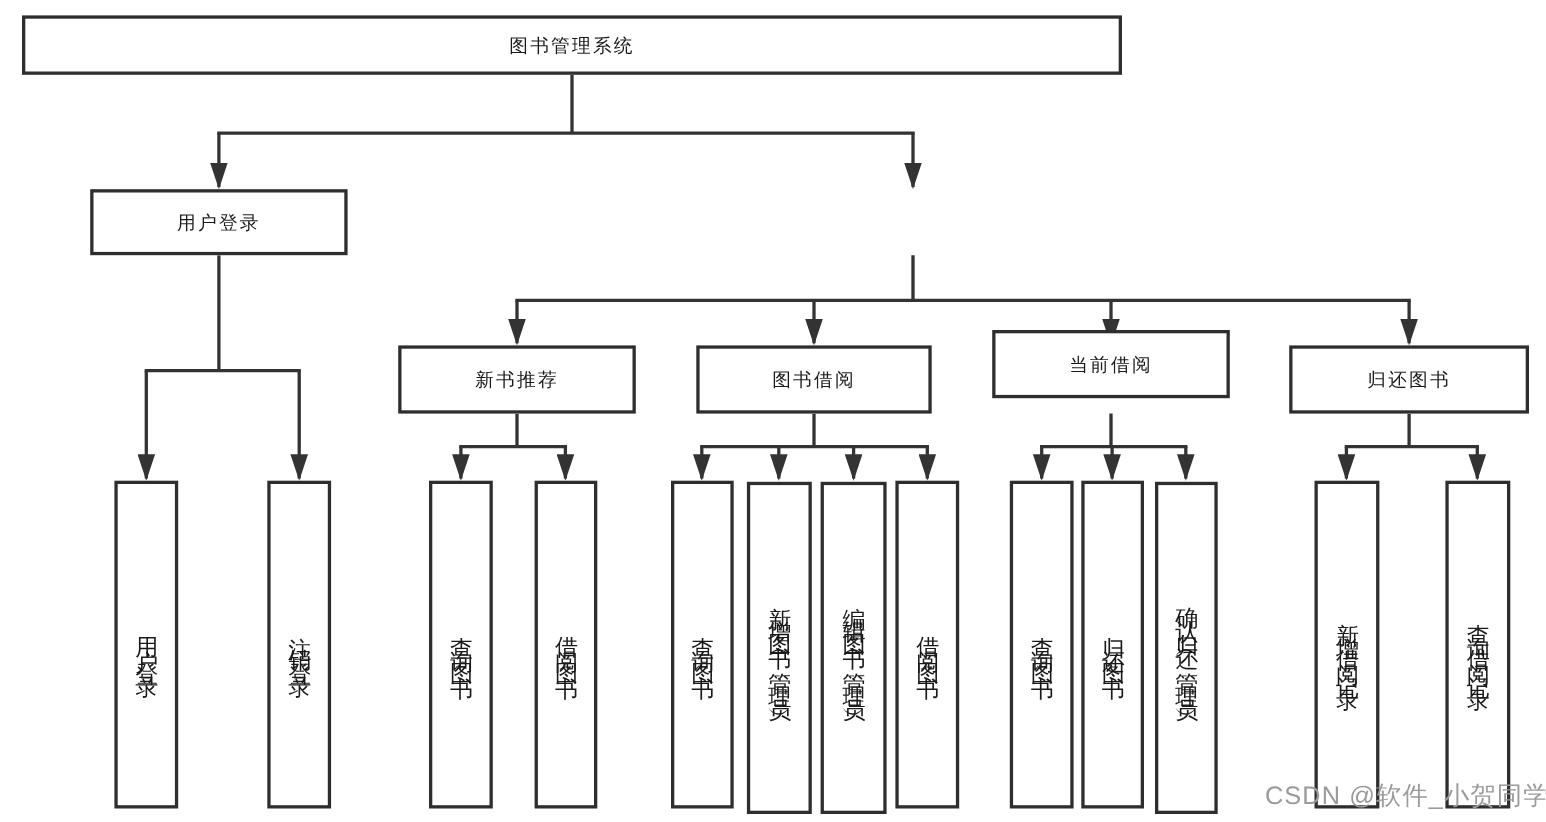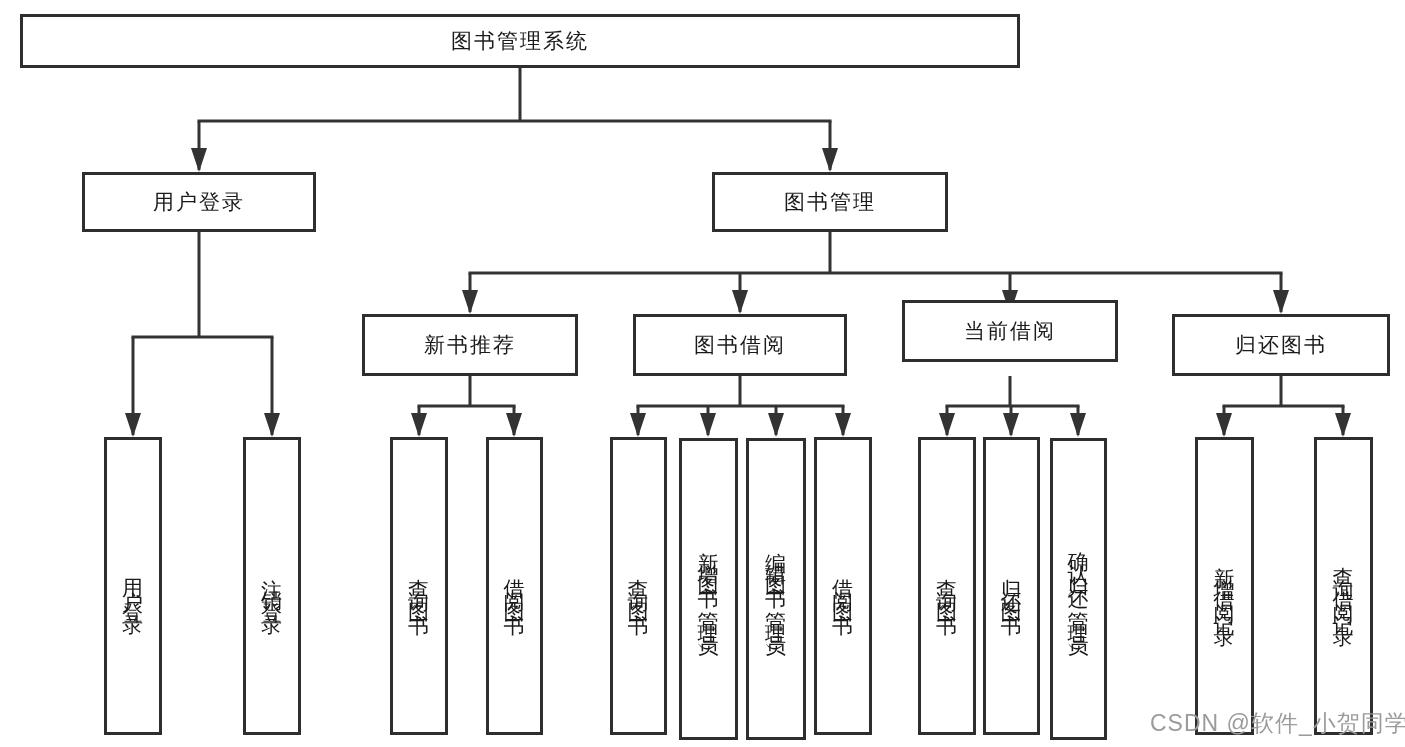--- a/index.html
+++ b/index.html
@@ -16,21 +16,21 @@
     overflow:hidden;
   }
   .connectors{position:absolute;left:0;top:0;z-index:1;}
   .connectors path{stroke:var(--line);stroke-width:3;fill:none;}
   .connectors marker path{fill:var(--line);stroke:none;}
   .box{
     position:absolute;background:#fff;border:3px solid var(--box_border);
     box-sizing:border-box;display:flex;align-items:center;justify-content:center;
     color:var(--text);z-index:2;
   }
-  .h{font-size:21px;letter-spacing:2px;white-space:nowrap;text-align:right;}
+  .h{font-size:17px;letter-spacing:2px;white-space:nowrap;text-align:right;}
   .v{
     writing-mode:vertical-rl;text-orientation:mixed;
     font-size:21px;letter-spacing:12px;line-height:1;
   }
   .watermark{
     position:absolute;left:1150px;top:708px;z-index:5;
     font-size:23px;color:var(--watermark);letter-spacing:1px;white-space:nowrap;
   }
 </style>
 </head>
@@ -71,21 +71,20 @@
     <path marker-end="url(#arrow)" d="M947,406 V435"></path>
     <path marker-end="url(#arrow)" d="M1011,406 V435"></path>
     <path marker-end="url(#arrow)" d="M1078,406 V435"></path>
     <path marker-end="url(#arrow)" d="M1224,406 V435"></path>
     <path marker-end="url(#arrow)" d="M1343,406 V435"></path>
   </svg>
 
   <div class="box h" style="left:20px;top:14px;width:1000px;height:54px">图书管理系统</div>
 
   <div class="box h" style="left:82px;top:172px;width:234px;height:60px">用户登录</div>
-  <div class="box h" style="left:712px;top:172px;width:236px;height:60px">图书管理</div>
 
   <div class="box h" style="left:362px;top:314px;width:216px;height:62px">新书推荐</div>
   <div class="box h" style="left:633px;top:314px;width:214px;height:62px">图书借阅</div>
   <div class="box h" style="left:902px;top:300px;width:216px;height:62px">当前借阅</div>
   <div class="box h" style="left:1172px;top:314px;width:218px;height:62px">归还图书</div>
 
   <div class="box v" style="left:104px;top:437px;width:58px;height:298px">用户登录</div>
   <div class="box v" style="left:243px;top:437px;width:58px;height:298px">注销登录</div>
 
   <div class="box v" style="left:390px;top:437px;width:58px;height:298px">查询图书</div>

